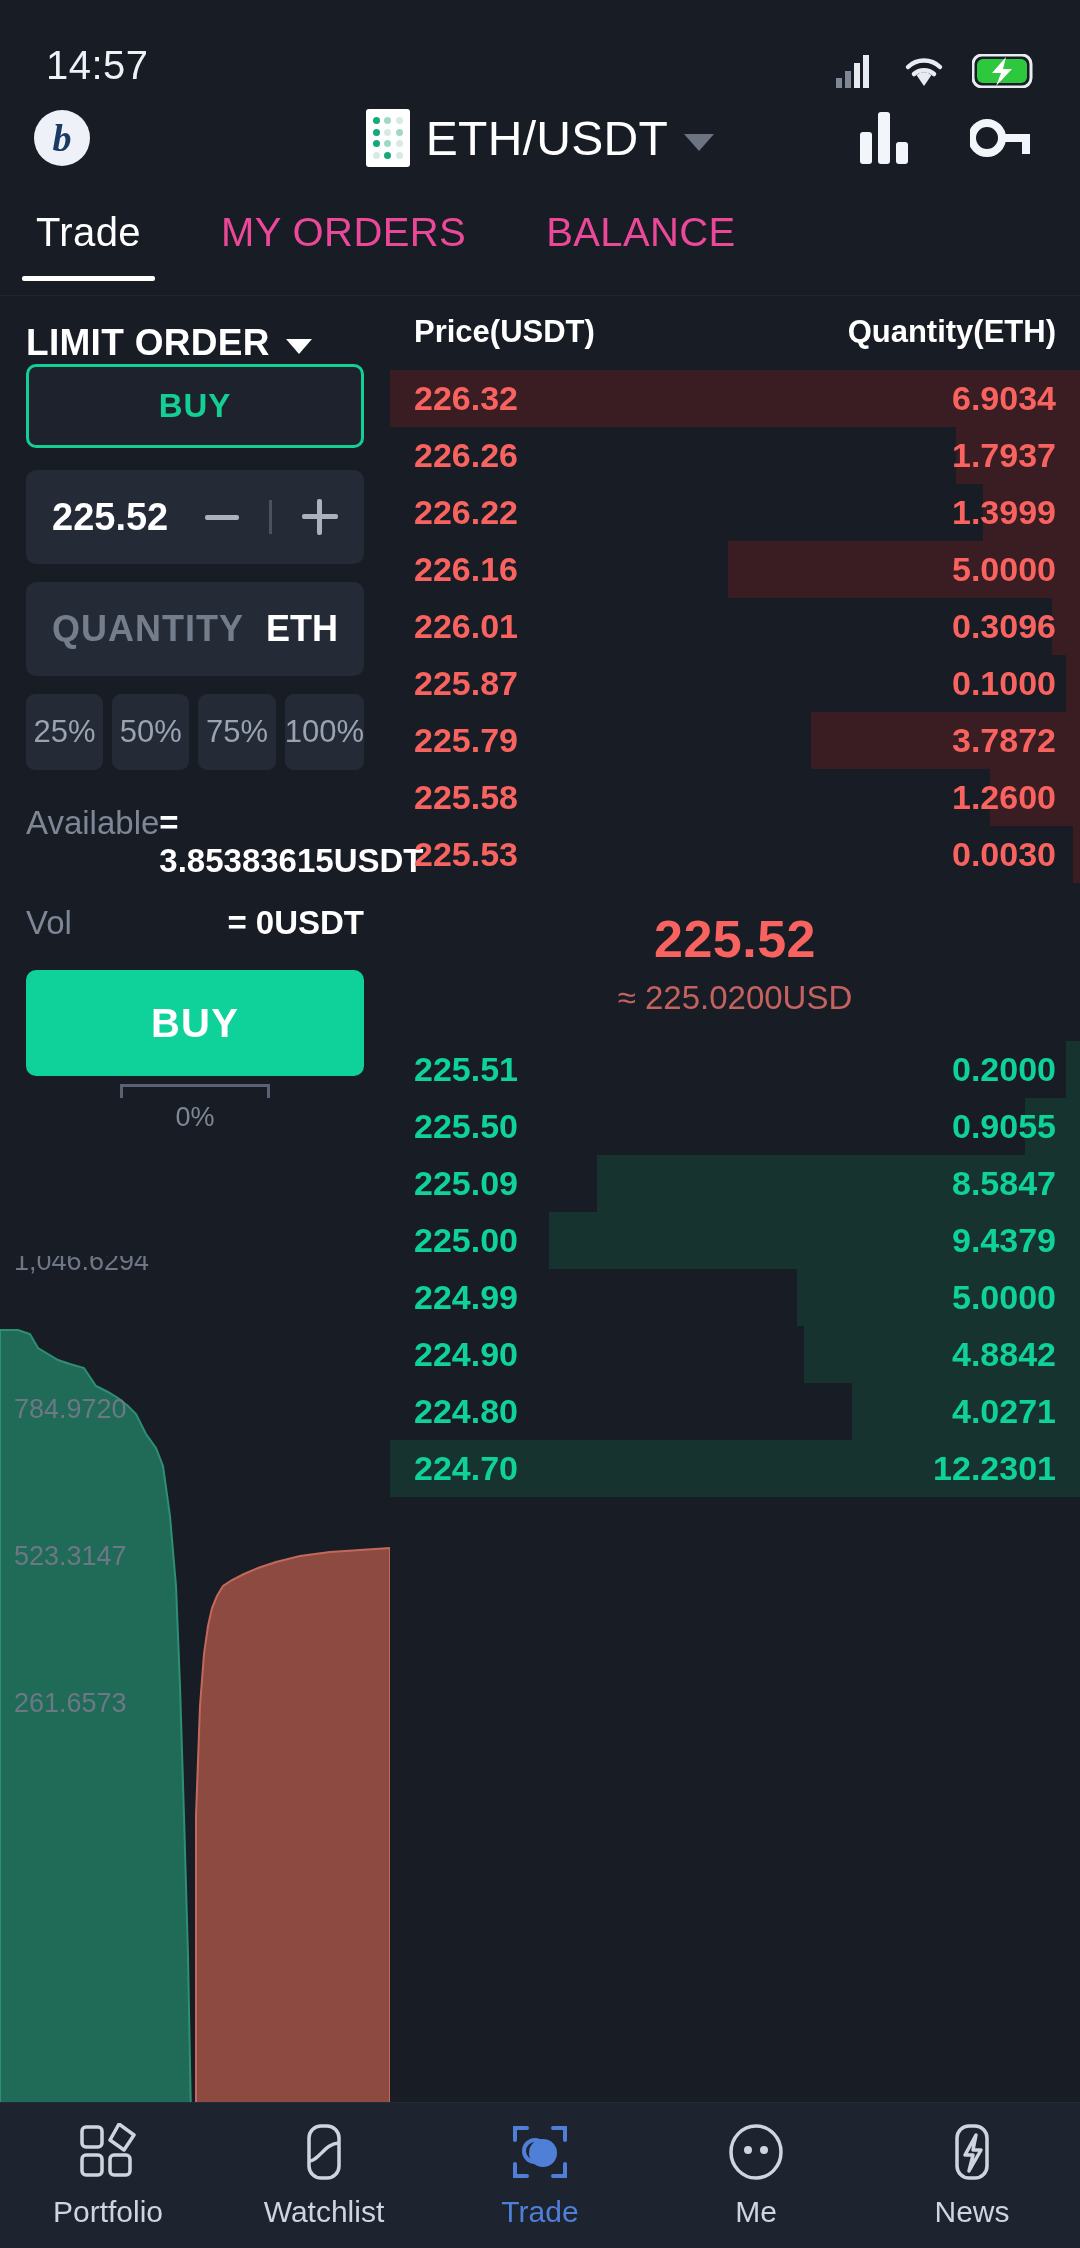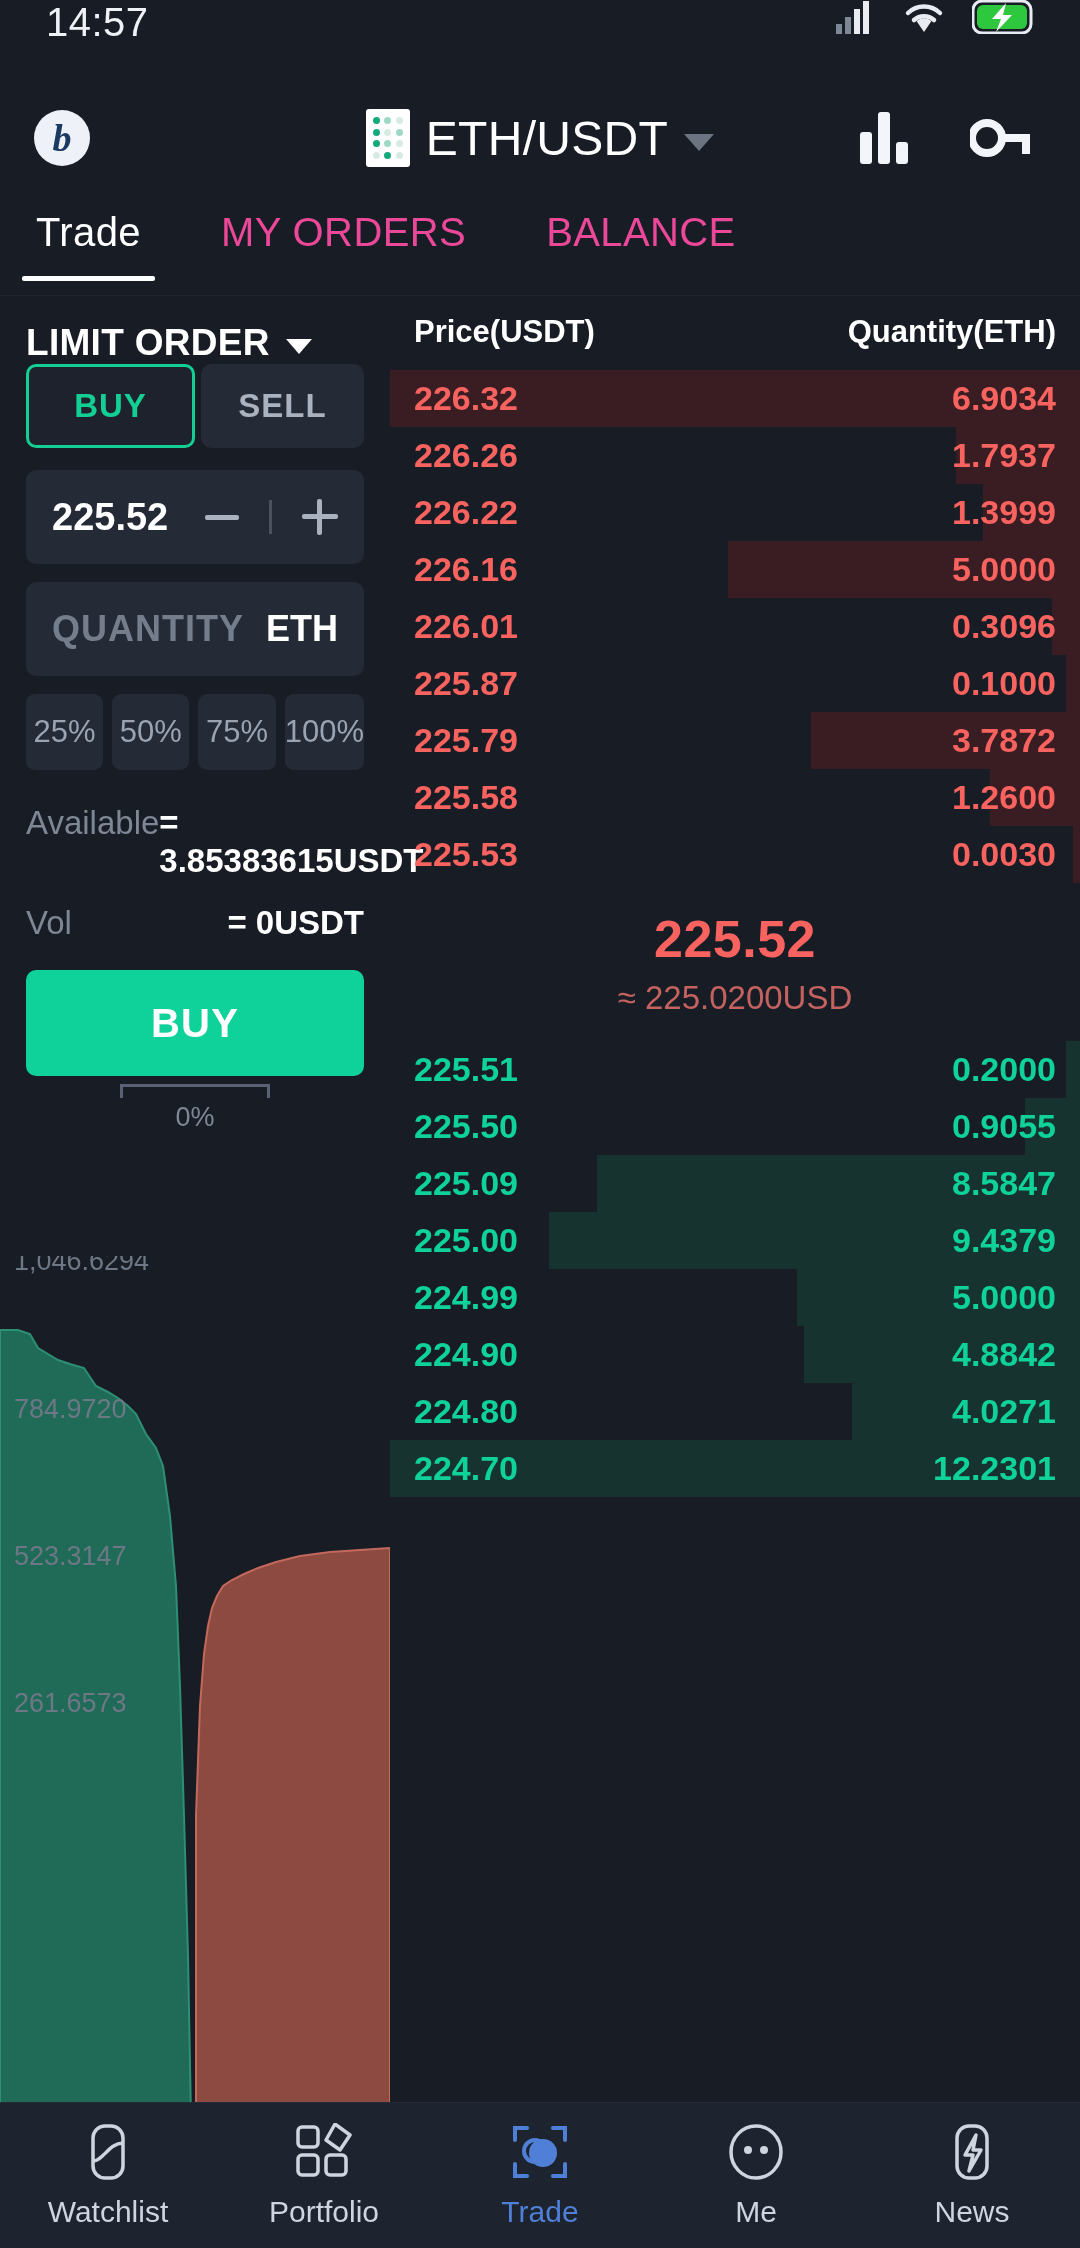--- a/index.html
+++ b/index.html
@@ -5,21 +5,21 @@
   * { margin:0; padding:0; box-sizing:border-box; }
   html, body {
     width:1080px; height:2248px;
     background:#181c25;
     font-family:"Liberation Sans", sans-serif;
     overflow:hidden;
   }
   #app { position:relative; width:1080px; height:2248px; background:#181c25; }
 
   
-  .statusbar { height:88px; display:flex; align-items:flex-start; justify-content:space-between;
+  .statusbar { height:88px; display:flex; align-items:flex-end; justify-content:space-between;
                padding:0 46px; }
   .status-time { color:#eef1f5; font-size:40px; letter-spacing:0.5px; }
   .status-icons { display:flex; align-items:center; gap:26px; }
 
   
   .appbar { height:100px; display:flex; align-items:center; padding:0 34px; position:relative; }
   .brand-logo { width:56px; height:56px; border-radius:50%; background:#eef1f7;
                 display:flex; align-items:center; justify-content:center;
                 color:#1b3a63; font-size:38px; font-weight:bold; font-style:italic;
                 font-family:"Liberation Serif", serif; }
@@ -214,23 +214,20 @@
 
       <div class="order-type">
         <div class="order-type-label">LIMIT ORDER</div>
         <div class="caret-sm"></div>
       </div>
 
       <div class="side-toggle">
         <div class="side-btn buy">
           <span>BUY</span>
         </div>
-        <div class="side-btn sell">
-          <span>SELL</span>
-        </div>
       </div>
 
       <div class="field">
         <span class="field-value">225.52</span>
         <div class="stepper">
           <div class="step-minus"></div>
           <div class="step-divider"></div>
           <div class="step-plus"></div>
         </div>
       </div>
@@ -377,33 +374,33 @@
     </svg>
     <div class="depth-axis" style="top:-10px;">1,046.6294</div>
     <div class="depth-axis" style="top:138px;">784.9720</div>
     <div class="depth-axis" style="top:285px;">523.3147</div>
     <div class="depth-axis" style="top:432px;">261.6573</div>
   </div>
 
   <div class="bottomnav">
     <div class="nav-item">
       <svg width="58" height="58" viewBox="0 0 58 58">
-        <rect x="14" y="3" width="30" height="52" rx="12" fill="none" stroke="#cfd5de" stroke-width="3.5"></rect>
-        <path d="M14 38 C24 38 30 20 44 20" fill="none" stroke="#cfd5de" stroke-width="3.5"></path>
-      </svg>
-      <span class="nav-label">Watchlist</span>
-    </div>
-    <div class="nav-item">
-      <svg width="58" height="58" viewBox="0 0 58 58">
         <rect x="3" y="4" width="20" height="20" rx="4" fill="none" stroke="#cfd5de" stroke-width="3.5"></rect>
         <rect x="3" y="32" width="20" height="20" rx="4" fill="none" stroke="#cfd5de" stroke-width="3.5"></rect>
         <rect x="31" y="32" width="20" height="20" rx="4" fill="none" stroke="#cfd5de" stroke-width="3.5"></rect>
         <path d="M40 1 L55 12 L45 27 L31 17 Z" fill="none" stroke="#cfd5de" stroke-width="3.5" stroke-linejoin="round"></path>
       </svg>
       <span class="nav-label">Portfolio</span>
+    </div>
+    <div class="nav-item">
+      <svg width="58" height="58" viewBox="0 0 58 58">
+        <rect x="14" y="3" width="30" height="52" rx="12" fill="none" stroke="#cfd5de" stroke-width="3.5"></rect>
+        <path d="M14 38 C24 38 30 20 44 20" fill="none" stroke="#cfd5de" stroke-width="3.5"></path>
+      </svg>
+      <span class="nav-label">Watchlist</span>
     </div>
     <div class="nav-item active">
       <svg width="58" height="58" viewBox="0 0 58 58">
         <path d="M4 17 V5 H16" fill="none" stroke="#4f7fd6" stroke-width="4" stroke-linecap="round"></path>
         <path d="M54 17 V5 H42" fill="none" stroke="#4f7fd6" stroke-width="4" stroke-linecap="round"></path>
         <path d="M4 41 V53 H16" fill="none" stroke="#4f7fd6" stroke-width="4" stroke-linecap="round"></path>
         <path d="M54 41 V53 H42" fill="none" stroke="#4f7fd6" stroke-width="4" stroke-linecap="round"></path>
         <circle cx="32" cy="30" r="14" fill="#4f7fd6"></circle>
         <circle cx="24" cy="28" r="11" fill="none" stroke="#4f7fd6" stroke-width="4"></circle>
       </svg>

